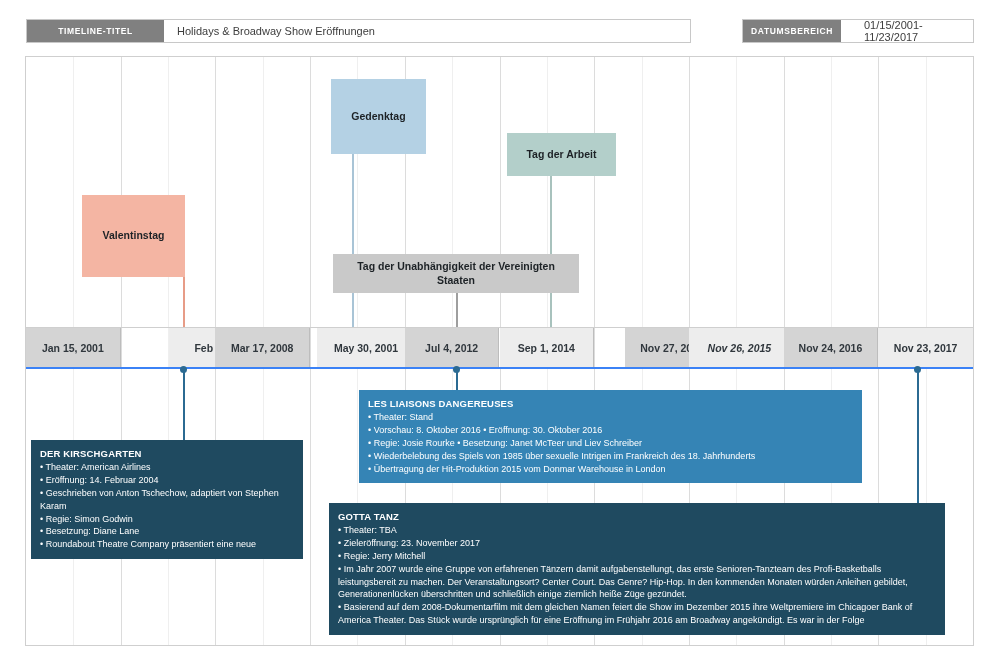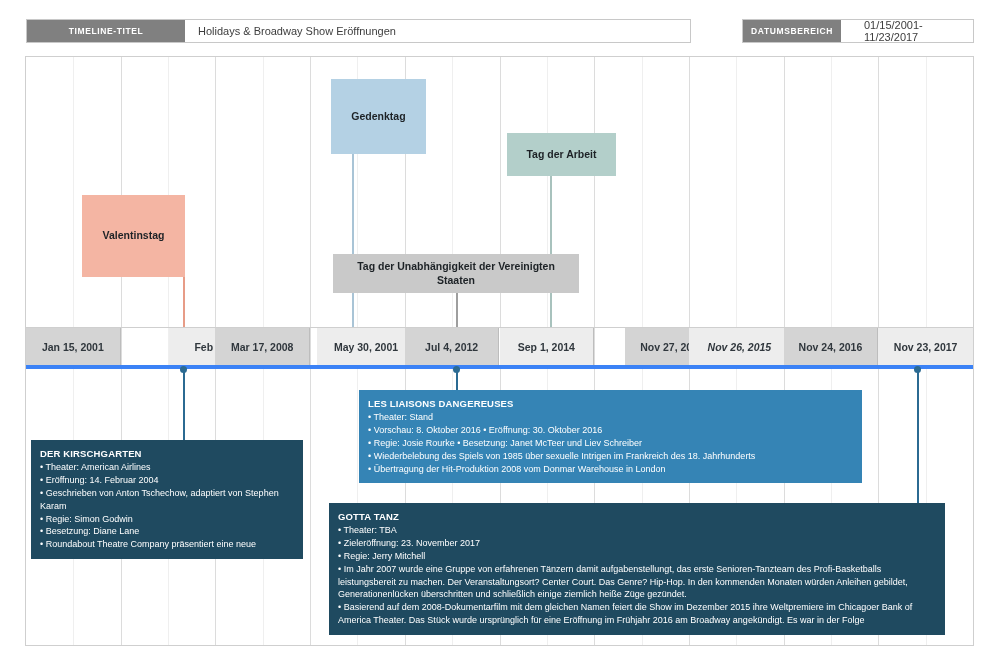--- a/index.html
+++ b/index.html
@@ -44,21 +44,21 @@
   }
   .hdr-value {
     color: #3d3d3d;
     font-size: 11px;
     display: flex;
     align-items: center;
     box-sizing: border-box;
     background: #ffffff;
   }
   #title-group { left: 26px; width: 665px; }
-  #title-group .hdr-label { width: 158px; }
+  #title-group .hdr-label { width: 137px; }
   #title-group .hdr-value { padding-left: 13px; flex: 1; }
 
   #range-group { left: 742px; width: 232px; gap: 23px; }
   #range-group .hdr-label { width: 98px; }
   #range-group .hdr-value {
     flex: 1;
     justify-content: center;
     font-size: 11px;
   }
 
@@ -88,21 +88,21 @@
   }
 
   
   #axis-band {
     position: absolute;
     left: 0;
     top: 270px;
     width: 100%;
     height: 42px;
     border-top: 1px solid #cfcfcf;
-    border-bottom: 4px solid #3b82f6;
+    border-bottom: 2px solid #3b82f6;
     box-sizing: border-box;
   }
   .axis-cell {
     position: absolute;
     top: 0;
     height: 100%;
     display: flex;
     align-items: center;
     justify-content: center;
     font-size: 10.5px;
@@ -290,21 +290,21 @@
     </div>
 
     <div class="det-stem" style="left:430px; top:313px; height:22px;"></div>
     <div class="det-dot" style="left:427px; top:309px;"></div>
     <div class="det-card blue" style="left:333px; top:333px; width:503px;">
       <span class="det-title">LES LIAISONS DANGEREUSES</span>
       <span class="det-line">• Theater: Stand</span>
       <span class="det-line">• Vorschau: 8. Oktober 2016 • Eröffnung: 30. Oktober 2016</span>
       <span class="det-line">• Regie: Josie Rourke • Besetzung: Janet McTeer und Liev Schreiber</span>
       <span class="det-line">• Wiederbelebung des Spiels von 1985 über sexuelle Intrigen im Frankreich des 18. Jahrhunderts</span>
-      <span class="det-line">• Übertragung der Hit-Produktion 2008 vom Donmar Warehouse in London</span>
+      <span class="det-line">• Übertragung der Hit-Produktion 2015 vom Donmar Warehouse in London</span>
     </div>
 
     <div class="det-stem" style="left:891px; top:313px; height:135px;"></div>
     <div class="det-dot" style="left:888px; top:309px;"></div>
     <div class="det-card dark" style="left:303px; top:446px; width:616px;">
       <span class="det-title">GOTTA TANZ</span>
       <span class="det-line">• Theater: TBA</span>
       <span class="det-line">• Zieleröffnung: 23. November 2017</span>
       <span class="det-line">• Regie: Jerry Mitchell</span>
       <span class="det-line">• Im Jahr 2007 wurde eine Gruppe von erfahrenen Tänzern damit aufgabenstellungt, das erste Senioren-Tanzteam des Profi-Basketballs leistungsbereit zu machen. Der Veranstaltungsort? Center Court. Das Genre? Hip-Hop. In den kommenden Monaten würden Anleihen gebildet, Generationenlücken überschritten und schließlich einige ziemlich heiße Züge gezündet.</span>

